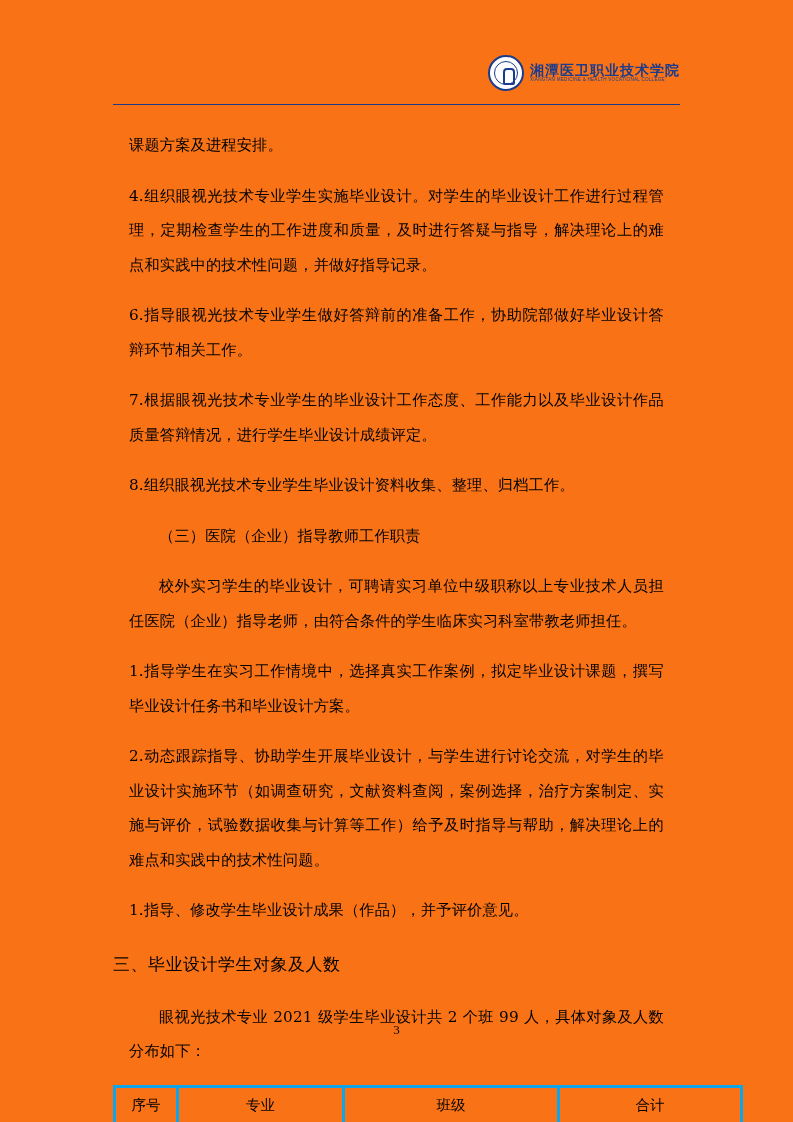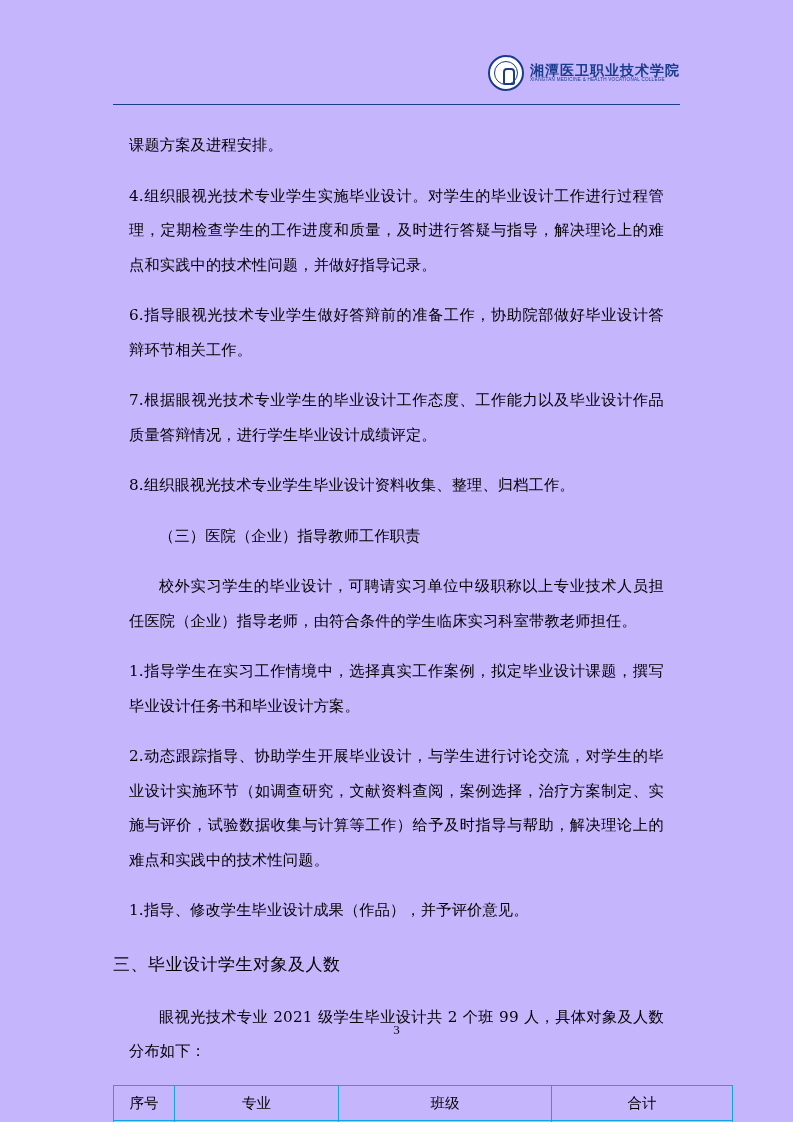--- a/index.html
+++ b/index.html
@@ -3,21 +3,21 @@
 <meta charset="utf-8">
 <style>
   html, body {
     margin: 0;
     padding: 0;
     background: #b8b8b8;
   }
   .page {
     width: 793px;
     height: 1122px;
-    background: #c4b5fd;
+    background: #f97316;
     position: relative;
     margin: 0 auto;
     overflow: hidden;
     font-family: "Liberation Serif", "DejaVu Serif", serif;
     color: #000000;
   }
   
   .header {
     position: absolute;
     left: 113px;
@@ -121,21 +121,21 @@
   }
   .tbl-wrap {
     margin-top: 6px;
   }
   table.data {
     border-collapse: collapse;
     width: 567px;
     table-layout: fixed;
   }
   table.data td, table.data th {
-    border: 1px solid #0ea5e9;
+    border: 3px solid #0ea5e9;
     height: 33px;
     font-family: "DejaVu Serif", "Liberation Serif", serif;
     font-size: 14.5px;
     font-weight: normal;
     padding: 0 6px;
   }
   td.c, th.c { text-align: center; }
   td.l { text-align: left; }
   .col-no { width: 48px; }
   .col-major { width: 151px; }

